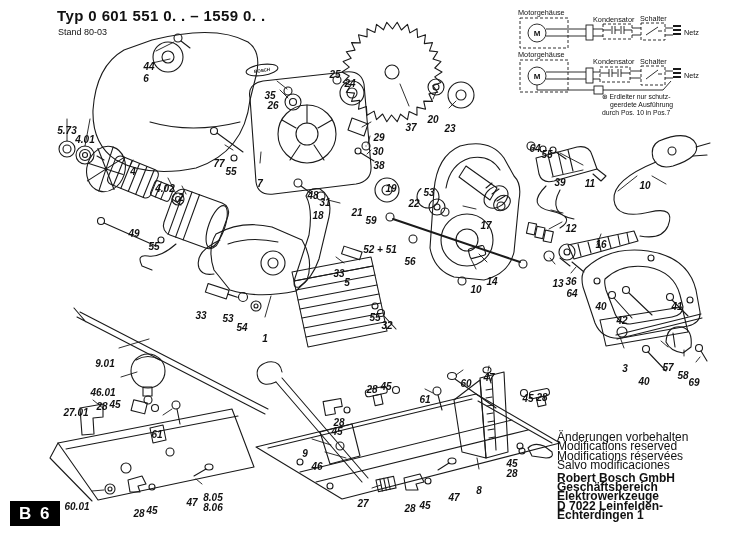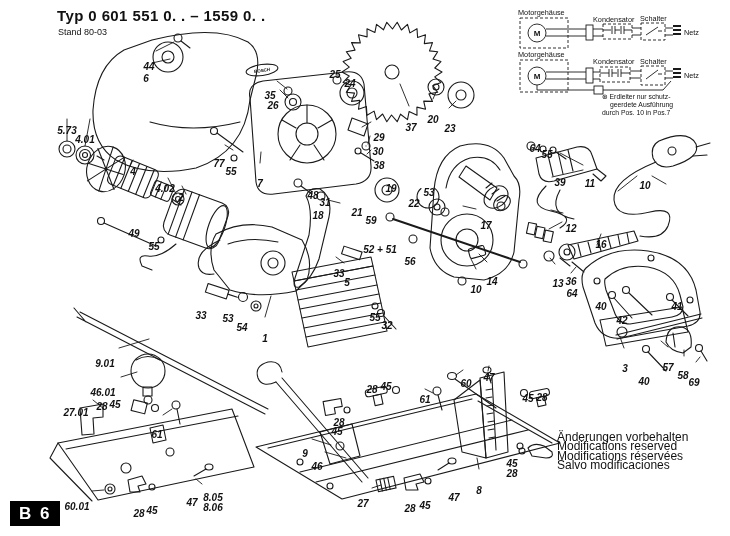--- a/index.html
+++ b/index.html
@@ -502,16 +502,21 @@
       <span class="part-label" style="left: 542px; top: 382px;">28</span>
       <span class="part-label" style="left: 512px; top: 448px;">45</span>
       <span class="part-label" style="left: 512px; top: 458px;">28</span>
     </div>
 
   <div class="footer">
     <div>Änderungen vorbehalten</div>
     <div>Modifications reserved</div>
     <div>Modifications réservées</div>
     <div>Salvo modificaciones</div>
+    <div class="company">
+      <div>Robert Bosch GmbH</div>
+      <div>Geschäftsbereich Elektrowerkzeuge</div>
+      <div>D 7022 Leinfelden-Echterdingen 1</div>
+    </div>
   </div>
 
   <div class="badge">B 6</div>
 </div>
 
 </body></html>

